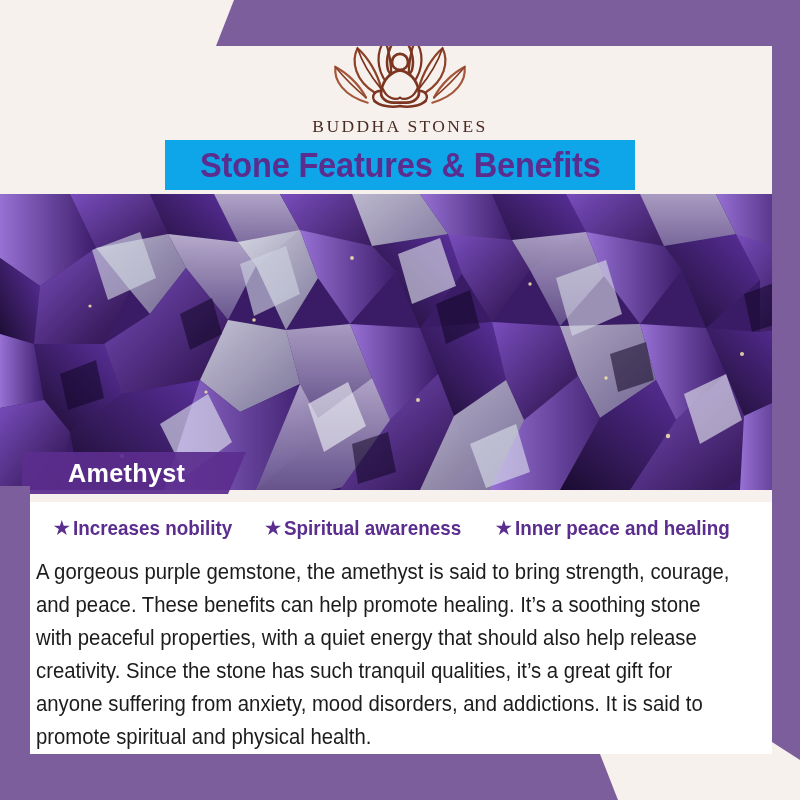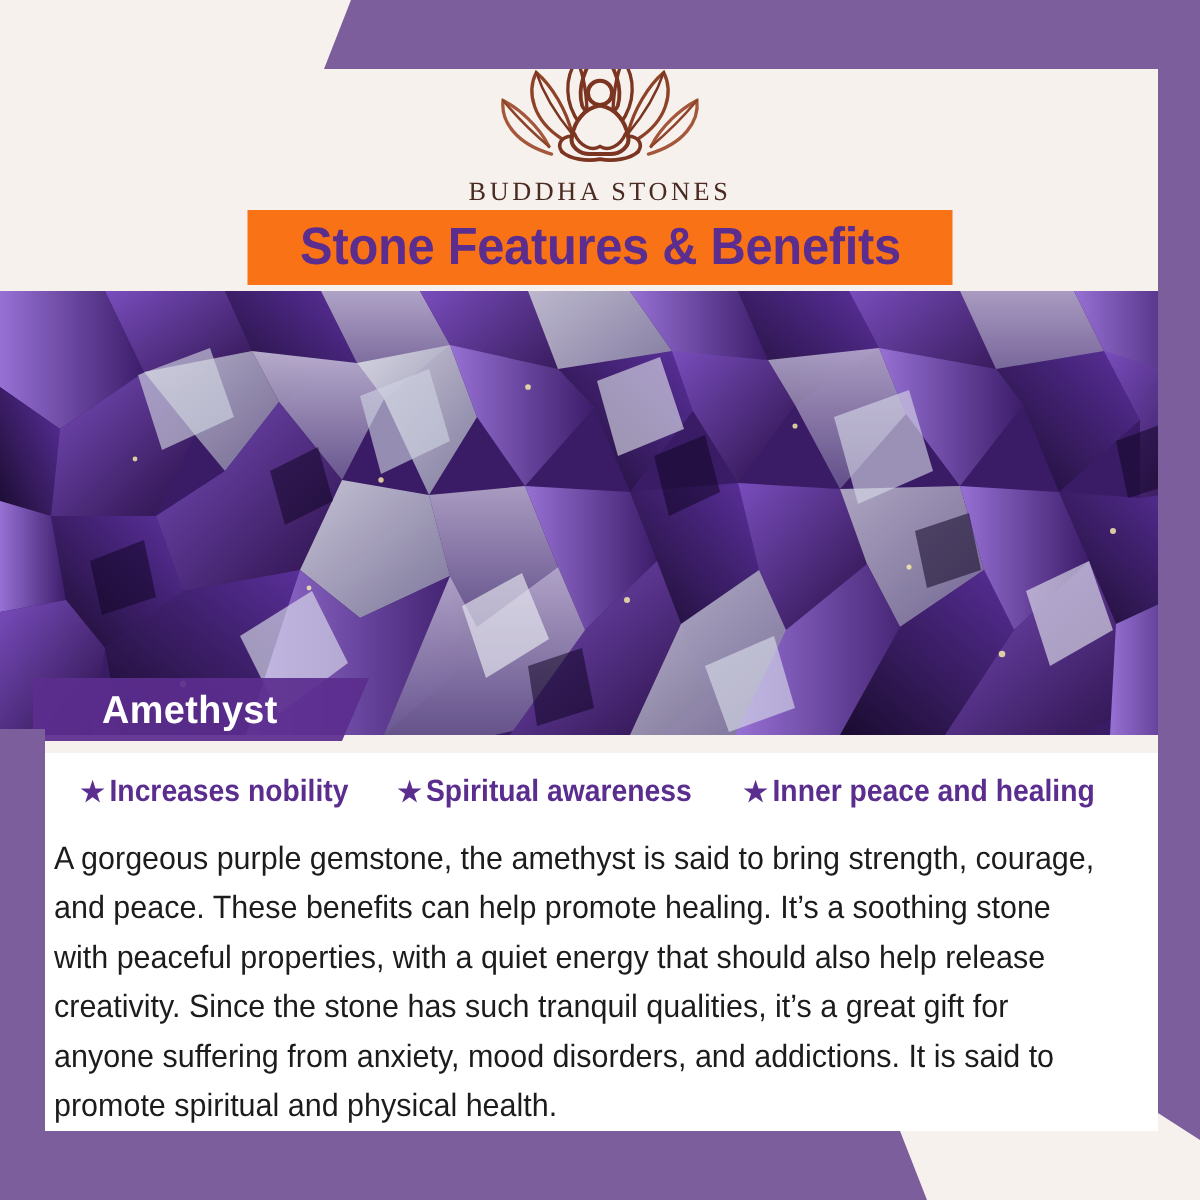--- a/index.html
+++ b/index.html
@@ -80,21 +80,21 @@
     letter-spacing: 2.4px;
     color: #4a2b22;
     font-weight: 400;
   }
 
   
   .title-band {
     position: absolute;
     left: 165px; top: 140px;
     width: 470px; height: 50px;
-    background: #f97316;
+    background: #0ea5e9;
     display: flex;
     align-items: center;
     justify-content: center;
     z-index: 5;
   }
   .title-text {
     font-family: "Liberation Sans Narrow", "Liberation Sans", sans-serif;
     font-size: 35px;
     font-weight: bold;
     color: #5b2d8e;

